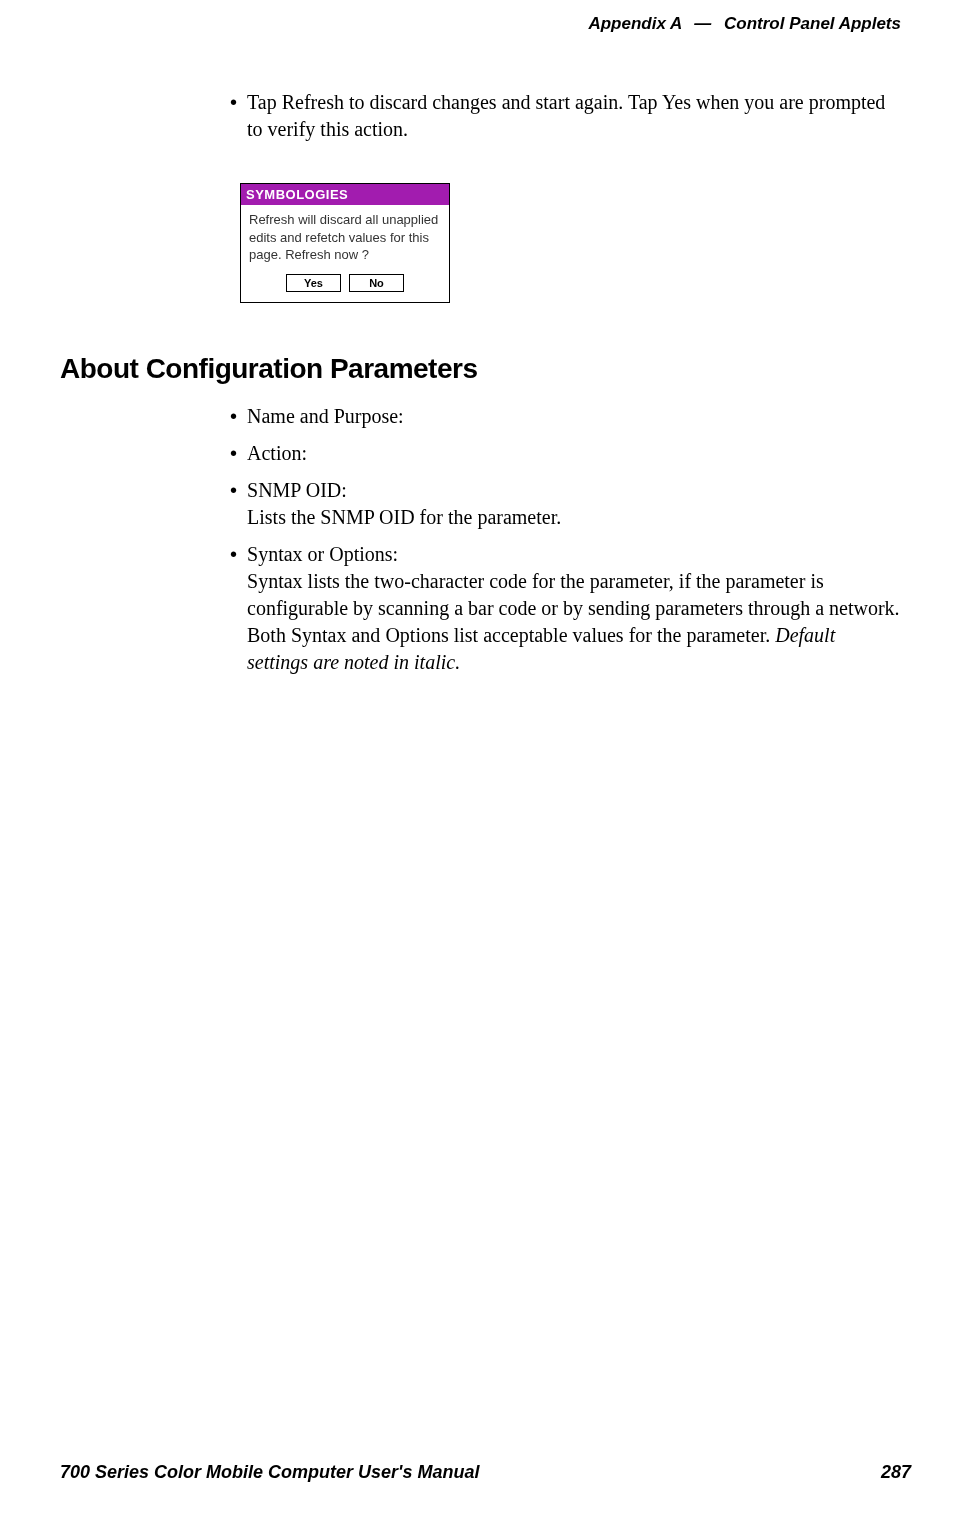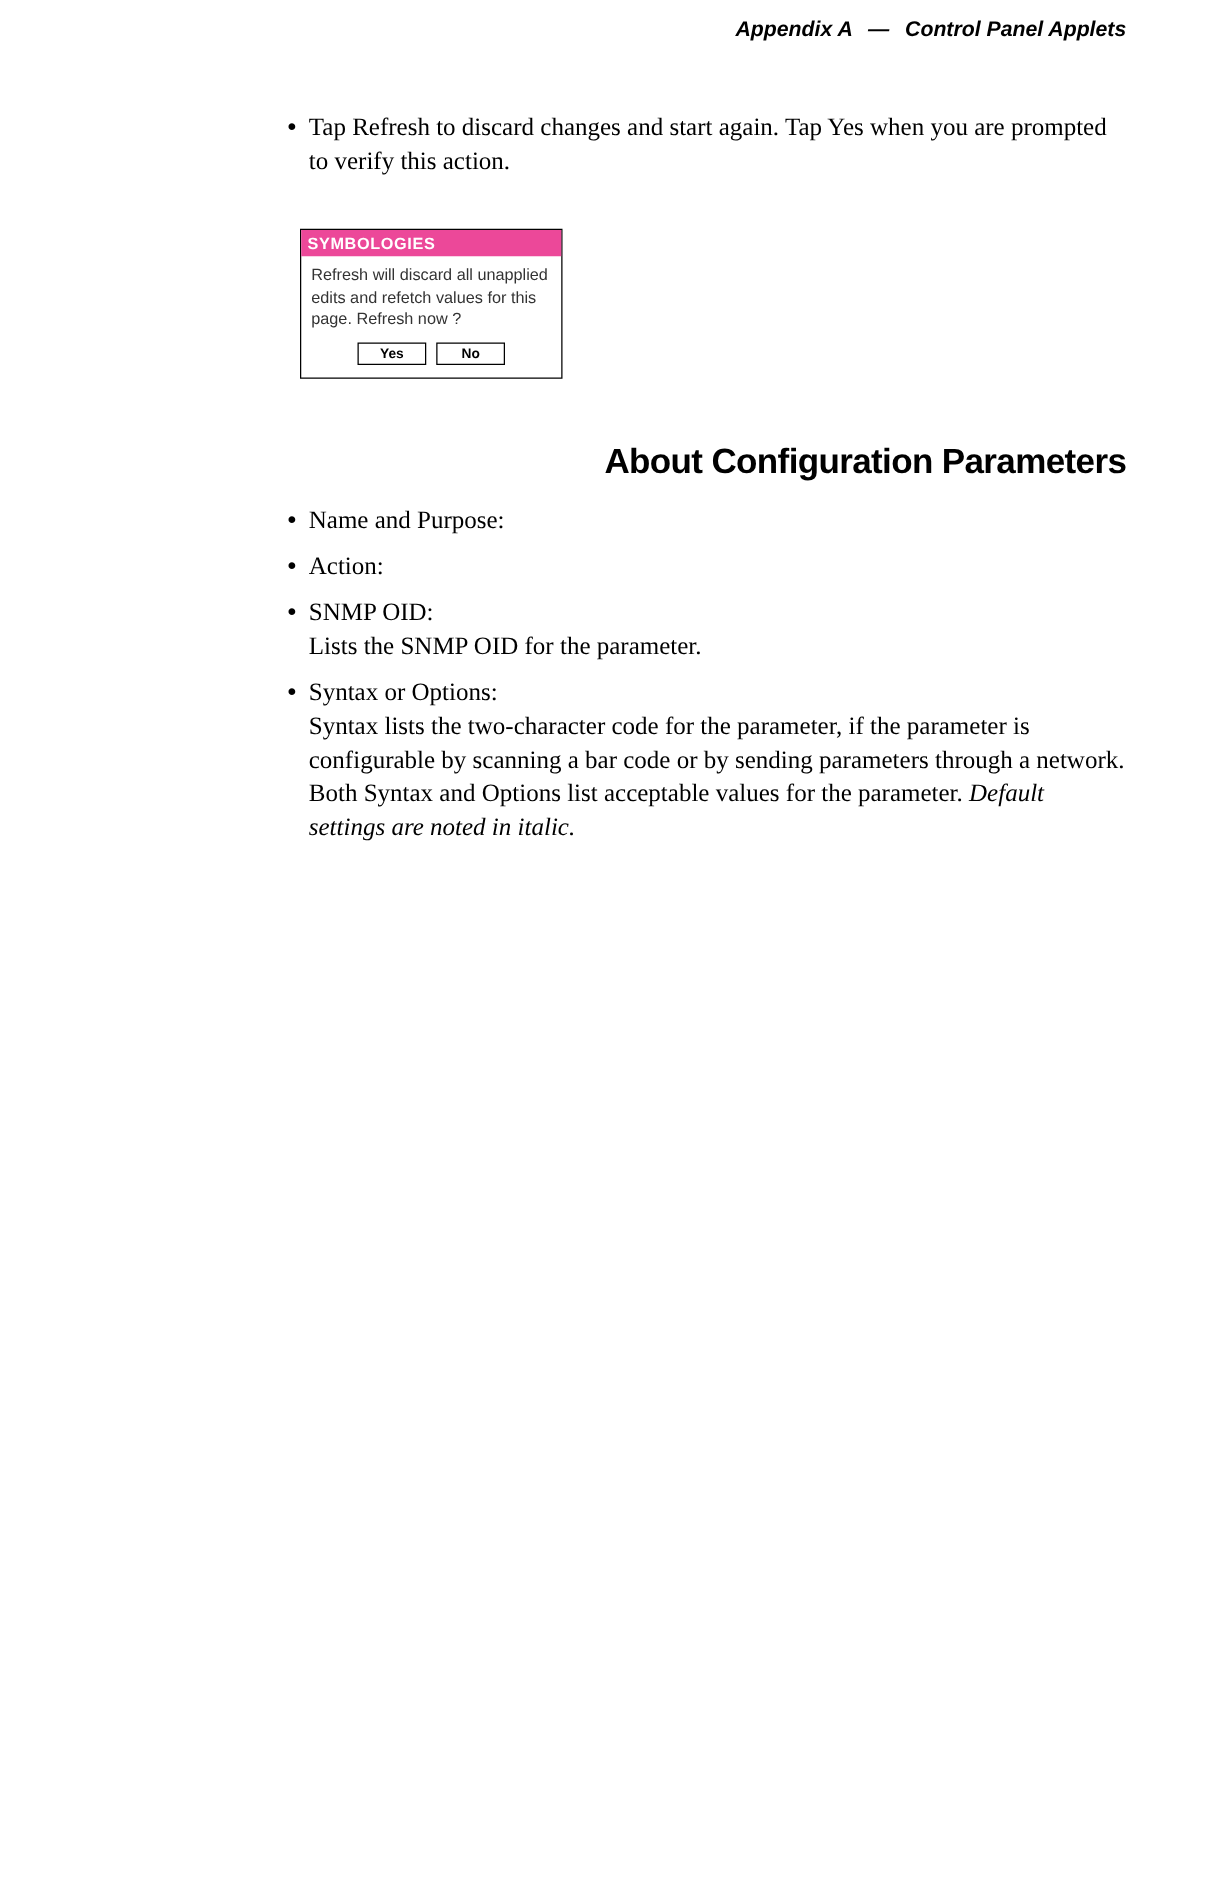--- a/index.html
+++ b/index.html
@@ -61,21 +61,21 @@
       margin-top: 40px;
       margin-bottom: 50px;
     }
     .dialog {
       width: 210px;
       border: 1px solid #000;
       font-family: Verdana, Arial, sans-serif;
       background: #fff;
     }
     .dialog-title {
-      background: #ec4899;
+      background: #a21caf;
       color: #fff;
       font-weight: bold;
       font-size: 13px;
       padding: 3px 5px;
       letter-spacing: 0.5px;
     }
     .dialog-body {
       padding: 6px 8px 4px 8px;
       font-size: 13px;
       line-height: 1.35;
@@ -97,21 +97,20 @@
       text-align: center;
       font-family: Verdana, Arial, sans-serif;
     }
     .section-heading {
       font-family: Arial, Helvetica, sans-serif;
       font-weight: bold;
       font-size: 28px;
       margin-left: -170px;
       margin-bottom: 18px;
       letter-spacing: -0.5px;
-      text-align: right;
     }
     .body-para {
       font-size: 20px;
       line-height: 1.35;
       margin-bottom: 12px;
     }
     .param-list {
       margin-top: 4px;
     }
     .param-list .bullet-item {
@@ -191,13 +190,17 @@
       <div class="bullet-item">
         <span class="bullet-marker">•</span>
         <span class="bullet-text">
           <span class="bold">Syntax</span><span> or </span><span class="bold">Options</span><span>:</span><br>
           <span class="bold">Syntax</span><span> lists the two-character code for the parameter, if the parameter is configurable by scanning a bar code or by sending parameters through a network. Both </span><span class="bold">Syntax</span><span> and </span><span class="bold">Options</span><span> list acceptable values for the parameter. </span><span class="italic">Default settings are noted in italic.</span>
         </span>
       </div>
     </div>
   </div>
 
+  <div class="footer">
+    <span>700 Series Color Mobile Computer User's Manual</span>
+    <span class="footer-right">287</span>
+  </div>
 </div>
 
 </body></html>

